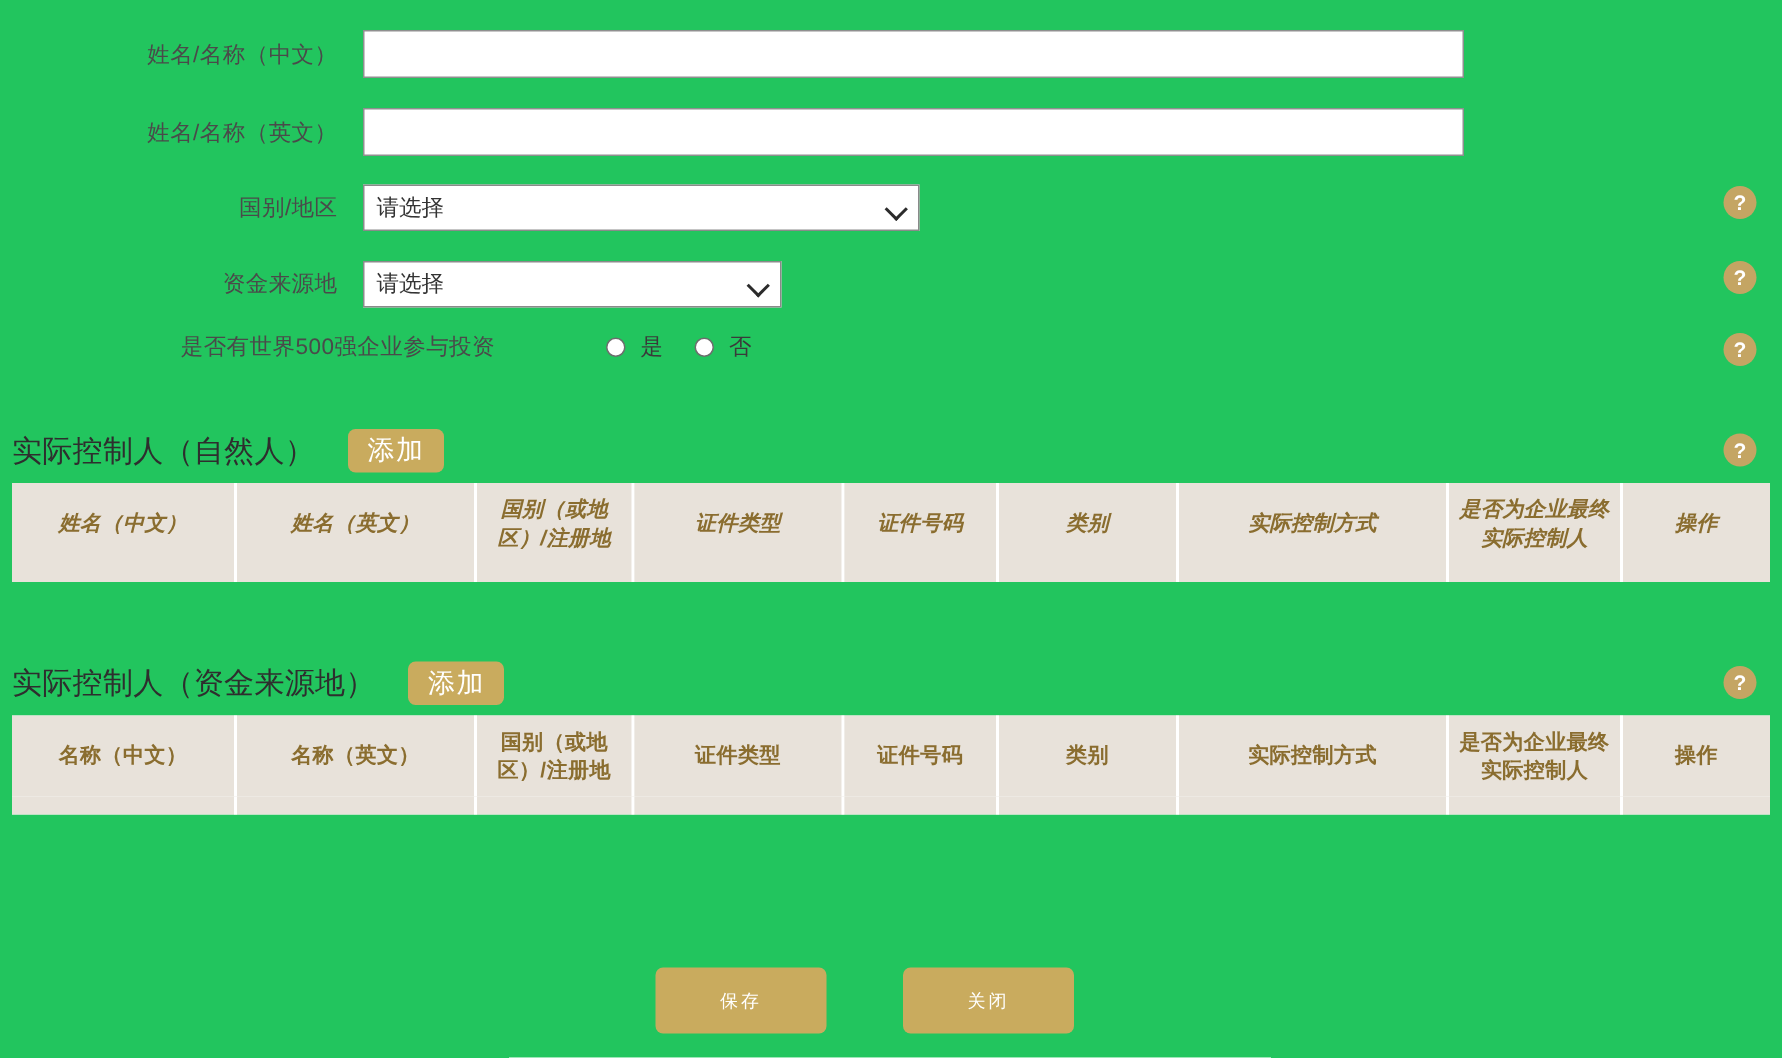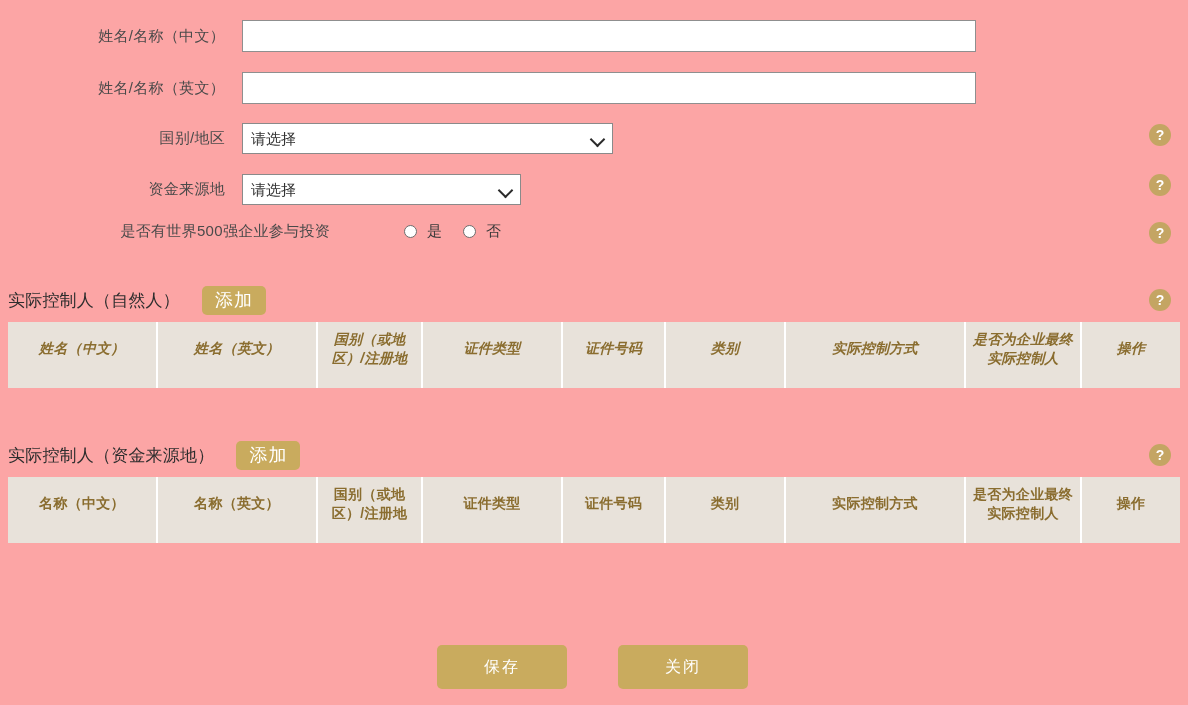--- a/index.html
+++ b/index.html
@@ -6,21 +6,21 @@
   html, body {
     margin: 0; padding: 0;
     width: 1188px; height: 705px;
     background: #ffffff;
     font-family: "Liberation Sans", "DejaVu Sans", sans-serif;
     overflow: hidden;
   }
   #page {
     position: relative;
     width: 1188px; height: 705px;
-    background: #fca5a5;
+    background: #22c55e;
   }
 
   
   .form-row {
     position: absolute;
     left: 0;
     width: 1188px;
     display: flex;
     align-items: center;
   }
@@ -99,21 +99,21 @@
   .radio-item:last-child .radio-txt { margin-right: 0; }
 
   
   .section-head {
     position: absolute;
     left: 8px;
     display: flex;
     align-items: center;
   }
   .section-title {
-    font-size: 17px;
+    font-size: 20px;
     color: #2e2e2e;
     white-space: nowrap;
     letter-spacing: 0.2px;
   }
   .btn-add {
     margin-left: 22px;
     background: #c9ab5e;
     color: #ffffff;
     border: none;
     border-radius: 5px;
@@ -176,27 +176,27 @@
   .footer {
     position: absolute;
     left: 0; top: 645px;
     width: 1188px;
     display: flex;
     justify-content: flex-start;
     padding-left: 437px;
     gap: 51px;
   }
   .btn-foot {
-    width: 130px;
+    width: 114px;
     height: 44px;
     background: #c9ab5e;
     color: #ffffff;
     border: none;
     border-radius: 5px;
-    font-size: 16px;
+    font-size: 12px;
     font-family: "Liberation Sans", sans-serif;
     cursor: pointer;
     letter-spacing: 2px;
   }
 </style>
 </head>
 <body>
 
 <div id="page">
 

